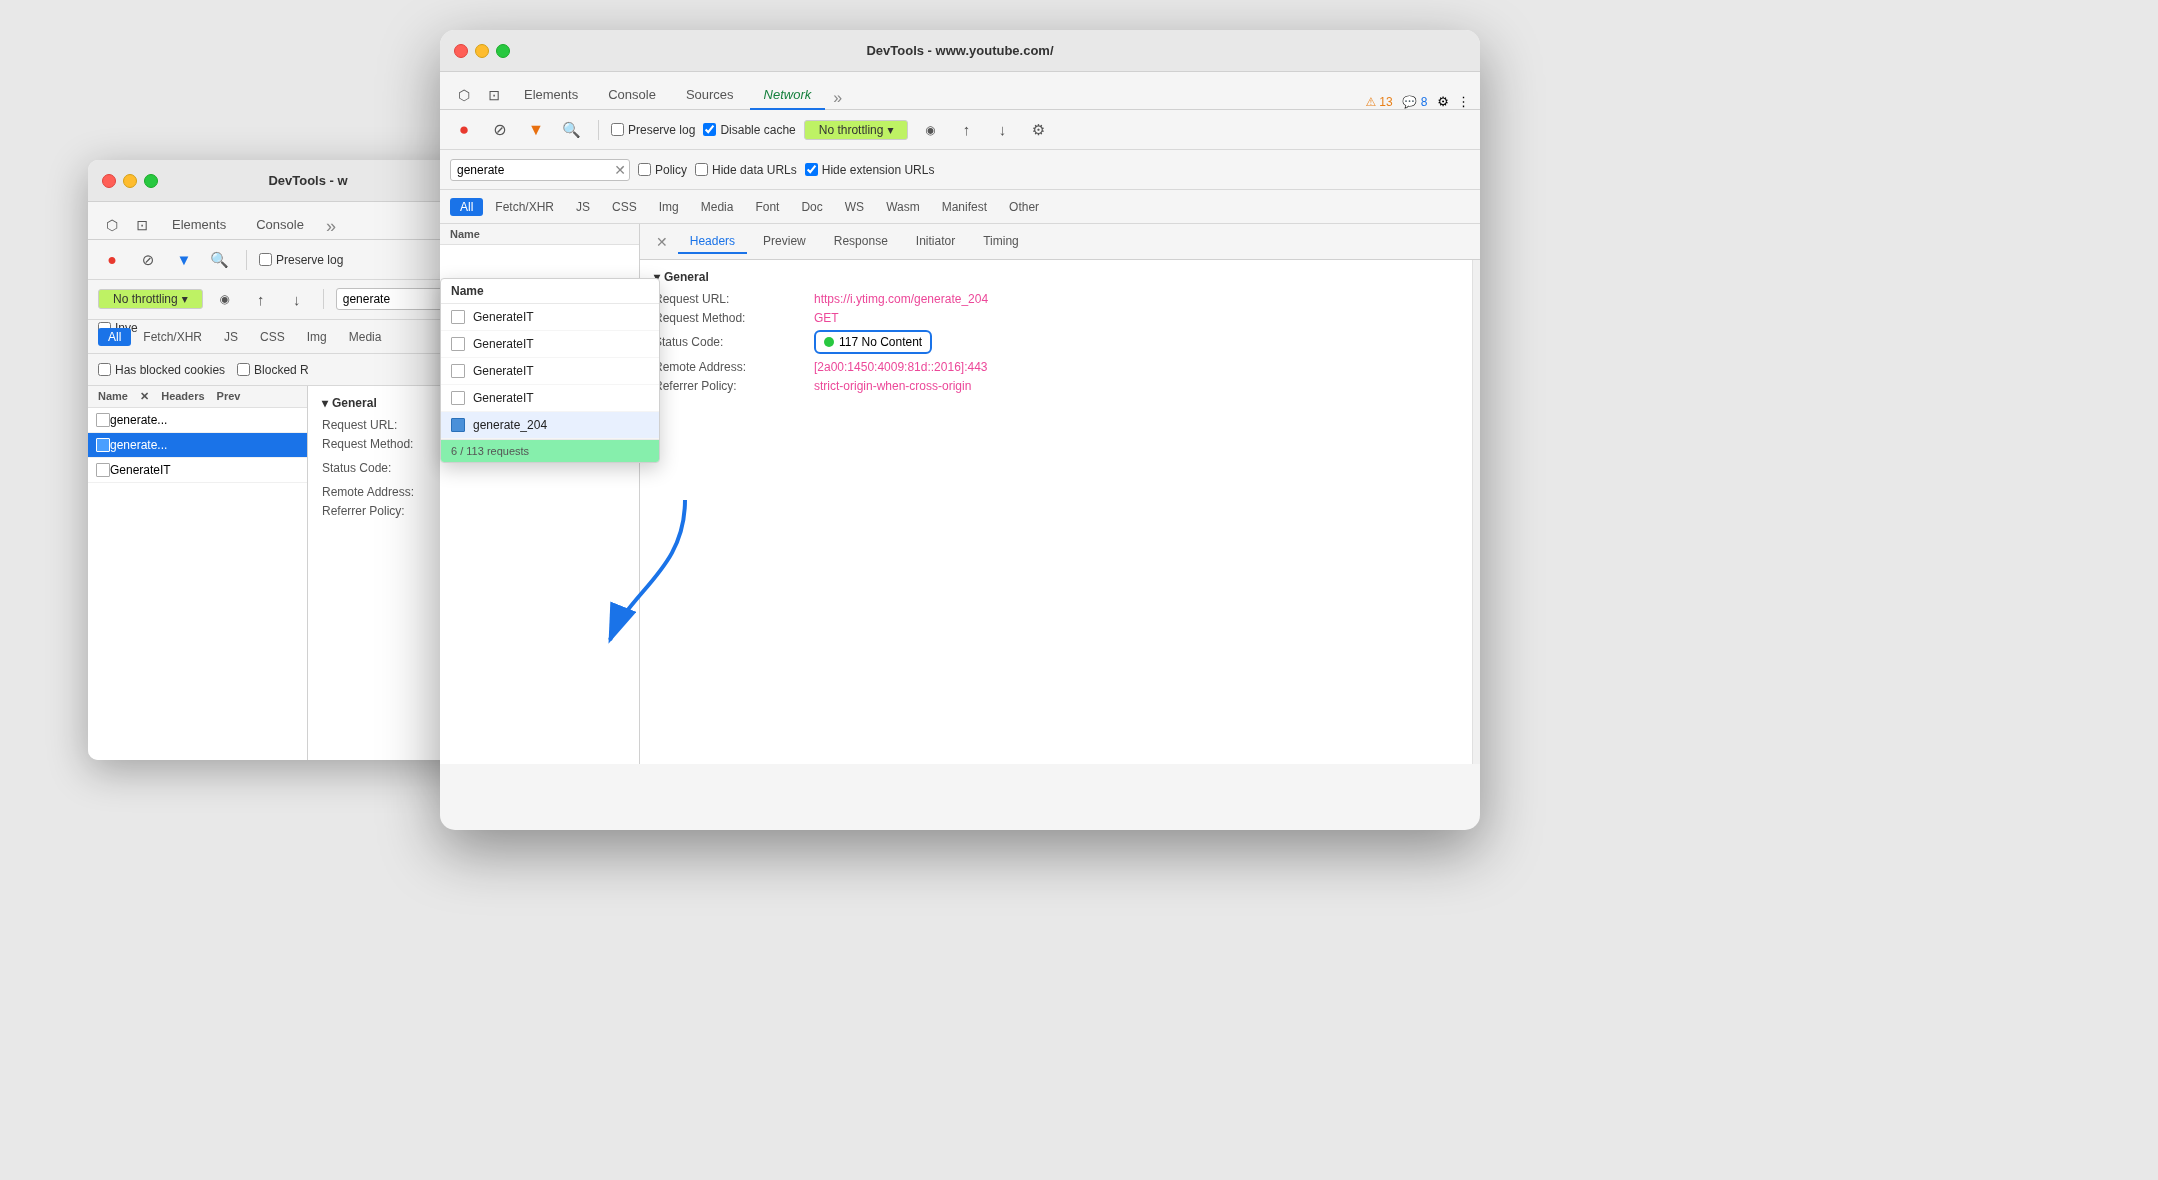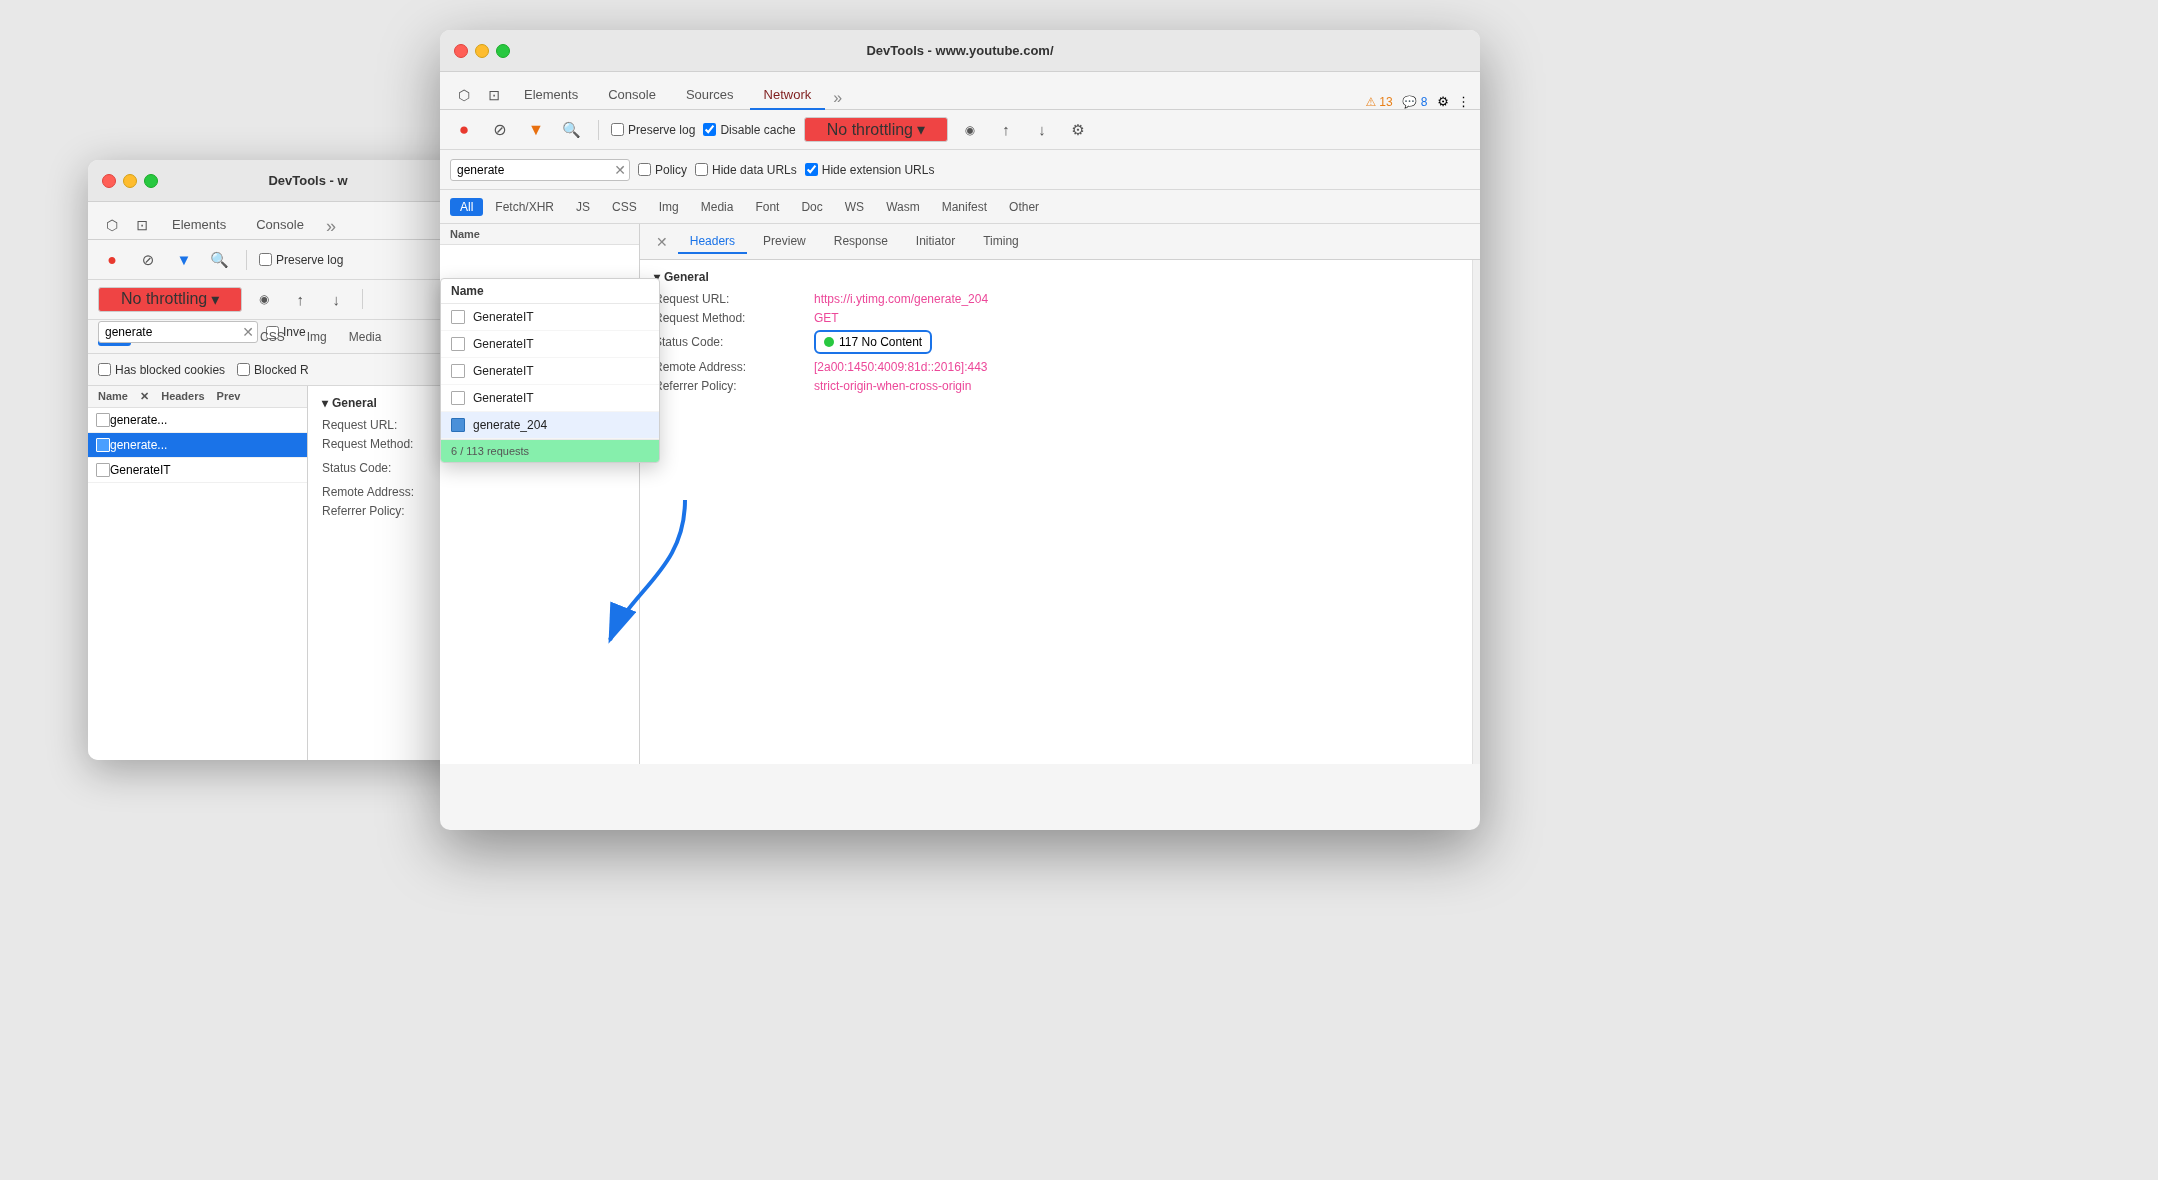--- a/index.html
+++ b/index.html
@@ -29,21 +29,21 @@
     }
 
     
     .window-front {
       position: absolute;
       left: 440px;
       top: 30px;
       width: 1040px;
       height: 800px;
       background: #f5f5f5;
-      border-radius: 10px;
+      border-radius: 15px;
       box-shadow: 0 20px 60px rgba(0,0,0,0.4);
       overflow: hidden;
       z-index: 10;
     }
 
     
     .titlebar {
       background: #e8e8e8;
       height: 42px;
       display: flex;
@@ -102,23 +102,24 @@
     }
     .tab-item {
       padding: 6px 14px;
       font-size: 13px;
       color: #555;
       cursor: pointer;
       border-bottom: 2px solid transparent;
       margin-bottom: -1px;
     }
     .tab-item.active {
-      color: #7f1d1d;
+      color: #15803d;
       border-bottom: 2px solid #1a73e8;
       font-weight: 500;
+      font-style: italic;
     }
     .tab-more {
       font-size: 18px;
       color: #888;
       padding: 2px 6px;
       cursor: pointer;
     }
 
     
     .filter-bar {
@@ -402,27 +403,27 @@
       position: absolute;
       z-index: 60;
       pointer-events: none;
     }
 
     
     .no-throttle-dropdown {
       display: flex;
       align-items: center;
       gap: 4px;
-      font-size: 16px;
+      font-size: 12px;
       color: #333;
       cursor: pointer;
-      padding: 2px 22px;
+      padding: 2px 14px;
       border: 1px solid #ccc;
       border-radius: 3px;
-      background: #ef4444;
+      background: #bef264;
     }
     .warning-badge {
       display: flex;
       align-items: center;
       gap: 3px;
       font-size: 12px;
       color: #e8801a;
     }
     .msg-badge {
       display: flex;

